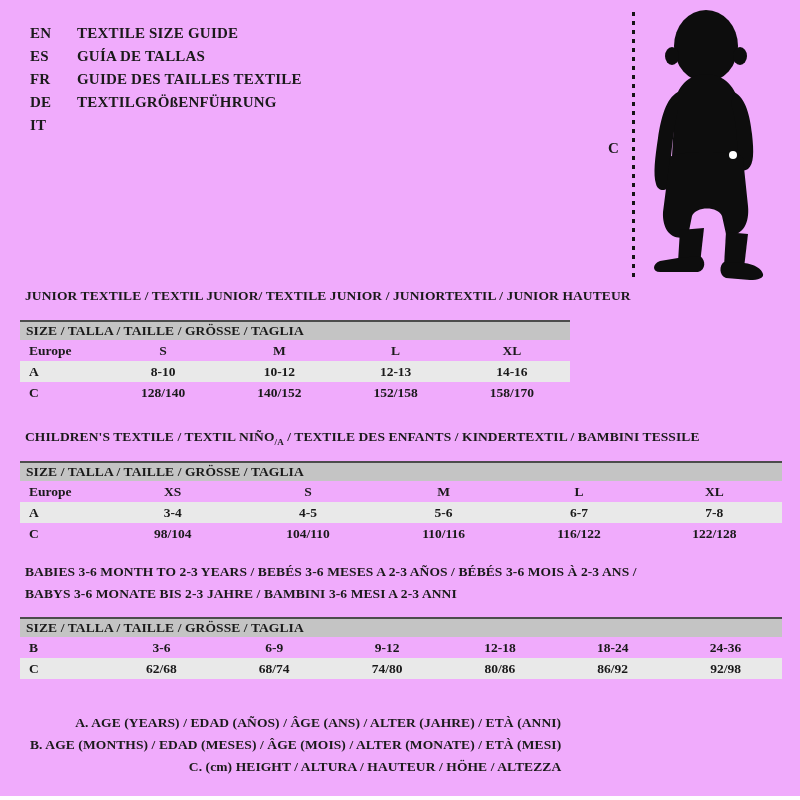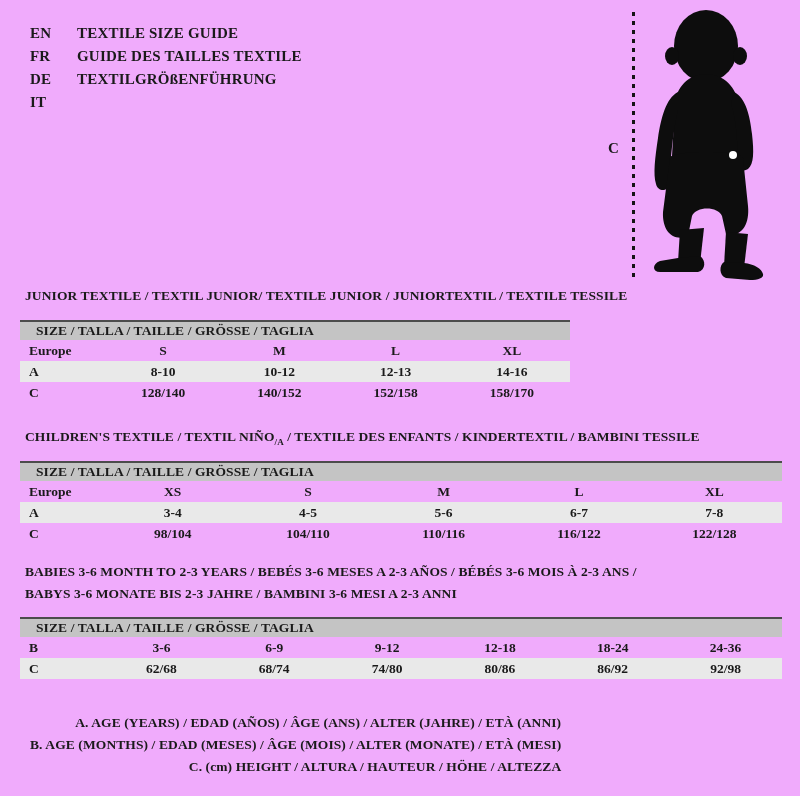--- a/index.html
+++ b/index.html
@@ -22,38 +22,42 @@
   .tbl-title{position:absolute;left:25px;font-size:13.5px;letter-spacing:.1px;white-space:nowrap;}
   .tbl-title .sub{font-size:9px;vertical-align:sub;}
   .two-line{line-height:22px;}
   
   .tbl{position:absolute;left:20px;}
   .tbl-junior{top:320px;width:550px;}
   .tbl-children{top:461px;width:762px;}
   .tbl-babies{top:617px;width:762px;}
   .band{
     height:20px;background:#c4c4c4;border-top:2px solid #4c4c4c;box-sizing:border-box;
-    font-size:13.5px;line-height:17px;padding-left:16px;letter-spacing:.1px;
+    font-size:13.5px;line-height:17px;padding-left:6px;letter-spacing:.1px;
   }
   .trow{display:flex;height:21px;align-items:center;font-size:13.5px;justify-content:space-between;}
   .trow .lab{width:85px;flex:0 0 85px;padding-left:9px;box-sizing:border-box;}
   .trow .val{flex:1;text-align:center;}
   .stripe{background:#e9e9e9;}
   
   .notes{position:absolute;left:30px;top:712px;font-size:13.5px;line-height:22px;letter-spacing:.1px;text-align:right;}
 </style>
 </head>
 <body>
 
 <div class="page">
 
   <div class="langs">
     <div class="lang-row">
       <span class="lang-code">EN</span>
       <span>TEXTILE SIZE GUIDE</span>
+    </div>
+    <div class="lang-row">
+      <span class="lang-code">ES</span>
+      <span>GUÍA DE TALLAS</span>
     </div>
     <div class="lang-row">
       <span class="lang-code">FR</span>
       <span>GUIDE DES TAILLES TEXTILE</span>
     </div>
     <div class="lang-row">
       <span class="lang-code">DE</span>
       <span>TEXTILGRÖßENFÜHRUNG</span>
     </div>
     <div class="lang-row">
@@ -73,21 +77,21 @@
       <path d="M90,86 C102,92 106,110 108,128 C110,146 110,158 104,163 C98,167 92,162 93,152 C94,136 92,112 87,98 Z"></path>
       <path d="M26,152 C26,144 98,144 99,152 L104,200 C106,220 96,232 82,228 L78,210 C74,200 52,200 48,210 L44,230 C30,236 18,226 19,206 Z"></path>
       <path d="M36,224 L60,222 L56,258 L34,256 Z"></path>
       <path d="M34,252 L56,250 C62,254 62,264 54,266 L16,266 C8,266 8,258 16,255 Z"></path>
       <path d="M82,226 L104,228 L100,262 L80,260 Z"></path>
       <path d="M80,256 L100,257 C110,258 118,263 119,268 C120,272 114,274 106,274 L82,272 C75,270 75,259 80,256 Z"></path>
       <circle cx="89" cy="149" r="4" fill="#ffffff"></circle>
     </g>
   </svg>
 
-  <div class="tbl-title" style="top:288px">JUNIOR TEXTILE / TEXTIL JUNIOR/ TEXTILE JUNIOR / JUNIORTEXTIL / TEXTILE TESSILE</div>
+  <div class="tbl-title" style="top:288px">JUNIOR TEXTILE / TEXTIL JUNIOR/ TEXTILE JUNIOR / JUNIORTEXTIL / JUNIOR HAUTEUR</div>
   <div class="tbl tbl-junior">
     <div class="band">SIZE / TALLA / TAILLE / GRÖSSE / TAGLIA</div>
     <div class="trow">
       <span class="lab">Europe</span>
       <span class="val">S</span>
       <span class="val">M</span>
       <span class="val">L</span>
       <span class="val">XL</span>
     </div>
     <div class="trow stripe">

